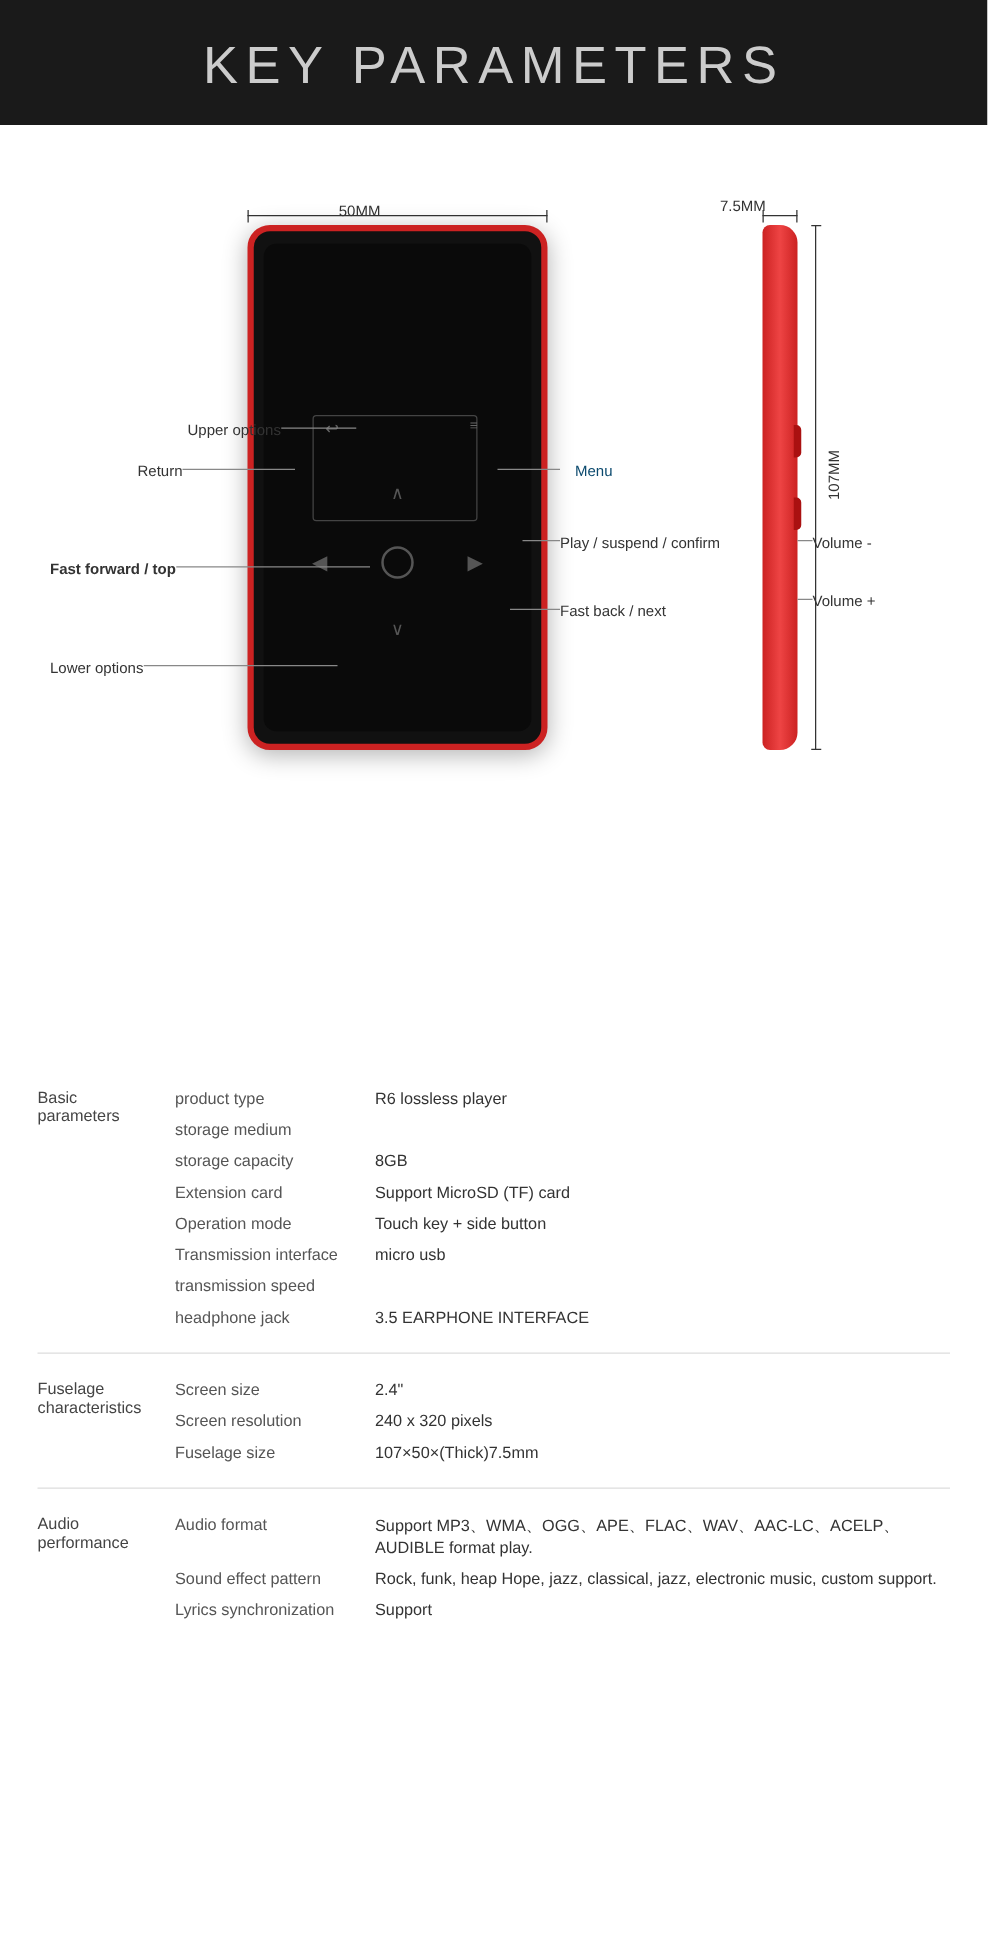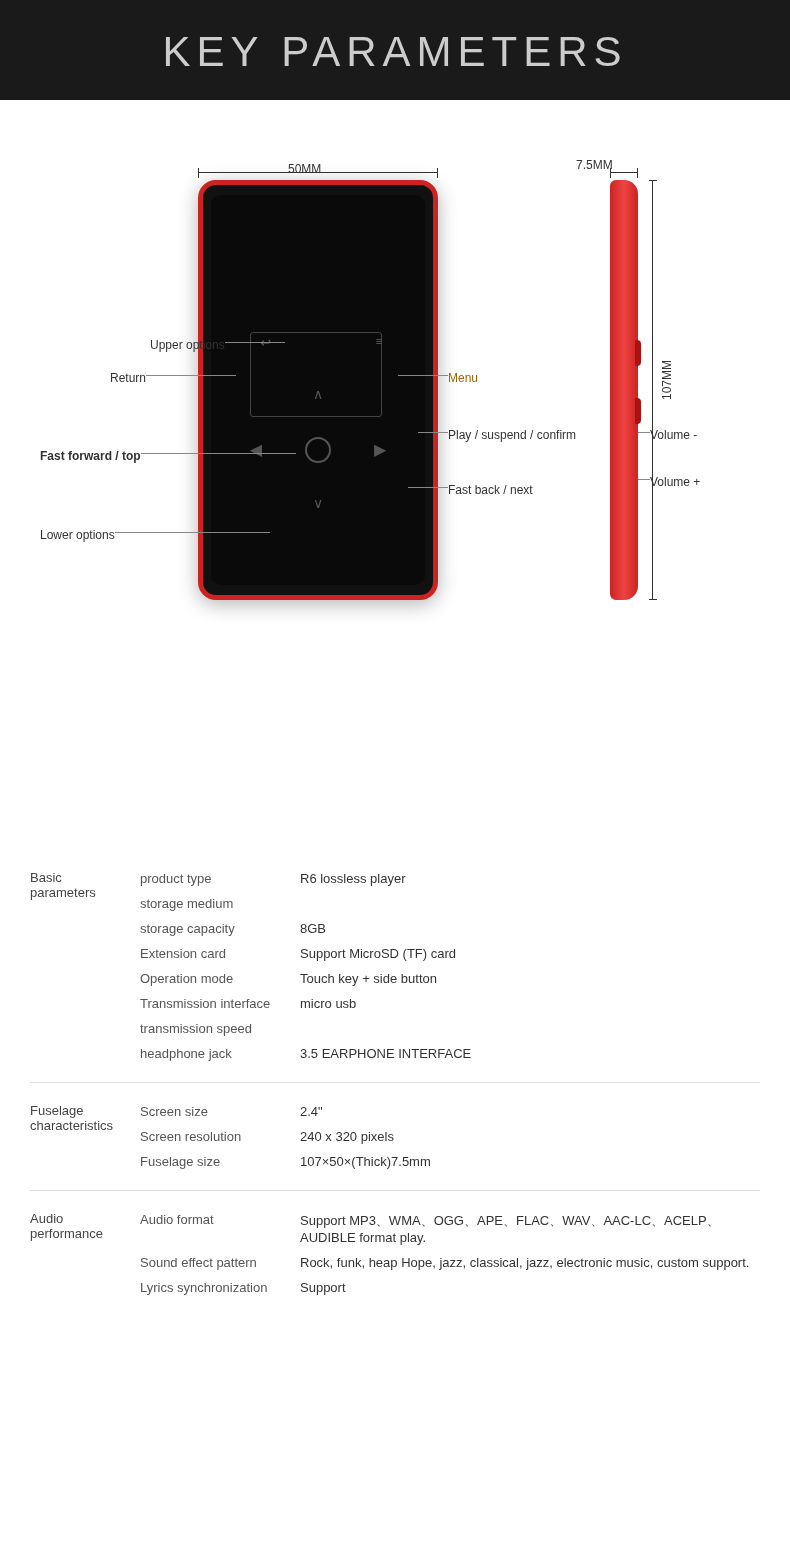--- a/index.html
+++ b/index.html
@@ -194,21 +194,21 @@
 <body>
 
 <div class="header">
   <h1>KEY PARAMETERS</h1>
 </div>
 
 <div class="diagram-section">
   <div class="device-area">
 
     <div class="dim-horiz"></div>
-    <div class="dim-label" style="top:22px; left:268px;">50MM</div>
+    <div class="dim-label" style="top:22px; left:251px;">50MM</div>
 
     <div class="dim-horiz-small"></div>
     <div class="dim-label" style="top:18px; left:556px;">7.5MM</div>
 
     <div class="dim-vert"></div>
     <div class="dim-label" style="top:220px; left:640px; writing-mode: vertical-rl; transform: rotate(180deg);">107MM</div>
 
     <div class="phone-front">
       <div class="phone-front-body">
         <div class="phone-screen">
@@ -244,21 +244,21 @@
       <div style="position:absolute; top:7px; left:100%; width:60px; border-top:1px solid #888;"></div>
     </div>
 
     <div style="position:absolute; top:228px; left:90px;">
       <span style="font-size:12px; color:#333;">Return</span>
       <div style="position:absolute; top:7px; left:100%; width:90px; border-top:1px solid #888;"></div>
     </div>
 
     <div style="position:absolute; top:228px; left:428px;">
       <div style="position:absolute; top:7px; right:100%; width:50px; border-top:1px solid #888;"></div>
-      <span style="font-size:12px; color:#a16207;">Menu</span>
+      <span style="font-size:12px; color:#0c4a6e;margin-left:12px;">Menu</span>
     </div>
 
     <div style="position:absolute; top:306px; left:20px;font-weight:bold;">
       <span style="font-size:12px; color:#333; line-height:1.4;">Fast forward / top</span>
       <div style="position:absolute; top:7px; left:100%; width:155px; border-top:1px solid #888;"></div>
     </div>
 
     <div style="position:absolute; top:285px; left:428px;">
       <div style="position:absolute; top:7px; right:100%; width:30px; border-top:1px solid #888;"></div>
       <span style="font-size:12px; color:#333; line-height:1.4;">Play / suspend / confirm</span>

